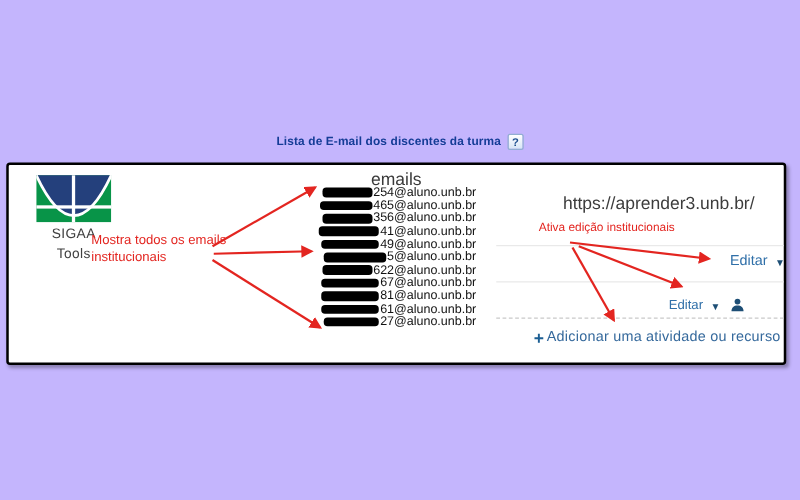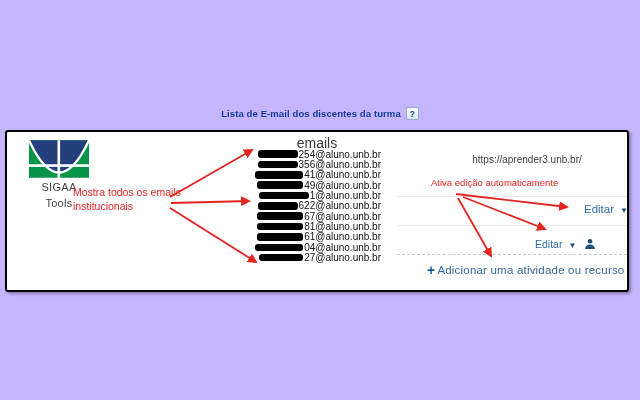--- a/index.html
+++ b/index.html
@@ -37,21 +37,21 @@
   
   .email-list{position:absolute;left:246px;top:5px;width:128px;}
   .email-header{font-size:14px;color:#3a3a3a;text-align:center;height:12px;line-height:12px;}
   .email-row{
     height:10.35px;display:flex;justify-content:flex-end;align-items:center;
     font-size:10px;color:#111;white-space:nowrap;text-align:right;
   }
   .redact{display:inline-block;height:7.5px;background:#000;border-radius:3px;margin-right:1px;}
   
   .site-url{position:absolute;left:420px;top:22px;width:200px;text-align:center;
-    font-size:10px;color:#3c3c3c;}
+    font-size:14px;color:#3c3c3c;}
   .edit-note{position:absolute;left:424px;top:45px;font-size:9.5px;color:#e32520;}
   .sep{position:absolute;left:390px;width:230px;height:0;border-top:1px solid #e9e9e9;}
   .sep1{top:64px;} .sep2{top:93px;}
   .sep-dashed{position:absolute;left:390px;top:122px;width:230px;height:0;border-top:1px dashed #c9c9c9;}
   .edit-menu{position:absolute;display:flex;align-items:flex-end;cursor:pointer;color:#2f6fa8;}
   .edit-menu-1{left:577px;top:71px;font-size:11.5px;}
   .edit-menu-2{left:528px;top:106px;font-size:10.5px;}
   .caret{color:#1d4e75;font-size:8px;margin-left:6px;}
   .person-icon{margin-left:8px;display:flex;align-items:center;}
   .add-activity{
@@ -89,64 +89,64 @@
     <div class="emails-note">Mostra todos os emails institucionais</div>
 
     <div class="email-list">
       <div class="email-header">emails</div>
       <div id="email-rows">
           <div class="email-row">
             <span class="redact" style="width: 40px;"></span>
             <span>254@aluno.unb.br</span>
           </div>
           <div class="email-row">
+            <span class="redact" style="width: 42px;"></span>
+            <span>465@aluno.unb.br</span>
+          </div>
+          <div class="email-row">
             <span class="redact" style="width: 40px;"></span>
             <span>356@aluno.unb.br</span>
           </div>
           <div class="email-row">
             <span class="redact" style="width: 48px;"></span>
             <span>41@aluno.unb.br</span>
           </div>
           <div class="email-row">
             <span class="redact" style="width: 46px;"></span>
             <span>49@aluno.unb.br</span>
           </div>
           <div class="email-row">
             <span class="redact" style="width: 50px;"></span>
-            <span>1@aluno.unb.br</span>
+            <span>5@aluno.unb.br</span>
           </div>
           <div class="email-row">
             <span class="redact" style="width: 40px;"></span>
             <span>622@aluno.unb.br</span>
           </div>
           <div class="email-row">
             <span class="redact" style="width: 46px;"></span>
             <span>67@aluno.unb.br</span>
           </div>
           <div class="email-row">
             <span class="redact" style="width: 46px;"></span>
             <span>81@aluno.unb.br</span>
           </div>
           <div class="email-row">
             <span class="redact" style="width: 46px;"></span>
             <span>61@aluno.unb.br</span>
           </div>
           <div class="email-row">
-            <span class="redact" style="width: 48px;"></span>
-            <span>04@aluno.unb.br</span>
-          </div>
-          <div class="email-row">
             <span class="redact" style="width: 44px;"></span>
             <span>27@aluno.unb.br</span>
           </div>
         </div>
     </div>
 
     <div class="site-url">https://aprender3.unb.br/</div>
-    <div class="edit-note">Ativa edição automaticamente</div>
+    <div class="edit-note">Ativa edição institucionais</div>
 
     <div class="sep sep1"></div>
     <div class="sep sep2"></div>
     <div class="sep-dashed"></div>
 
     <div class="edit-menu edit-menu-1">
       <span>Editar</span>
       <span class="caret">▼</span>
     </div>
 

